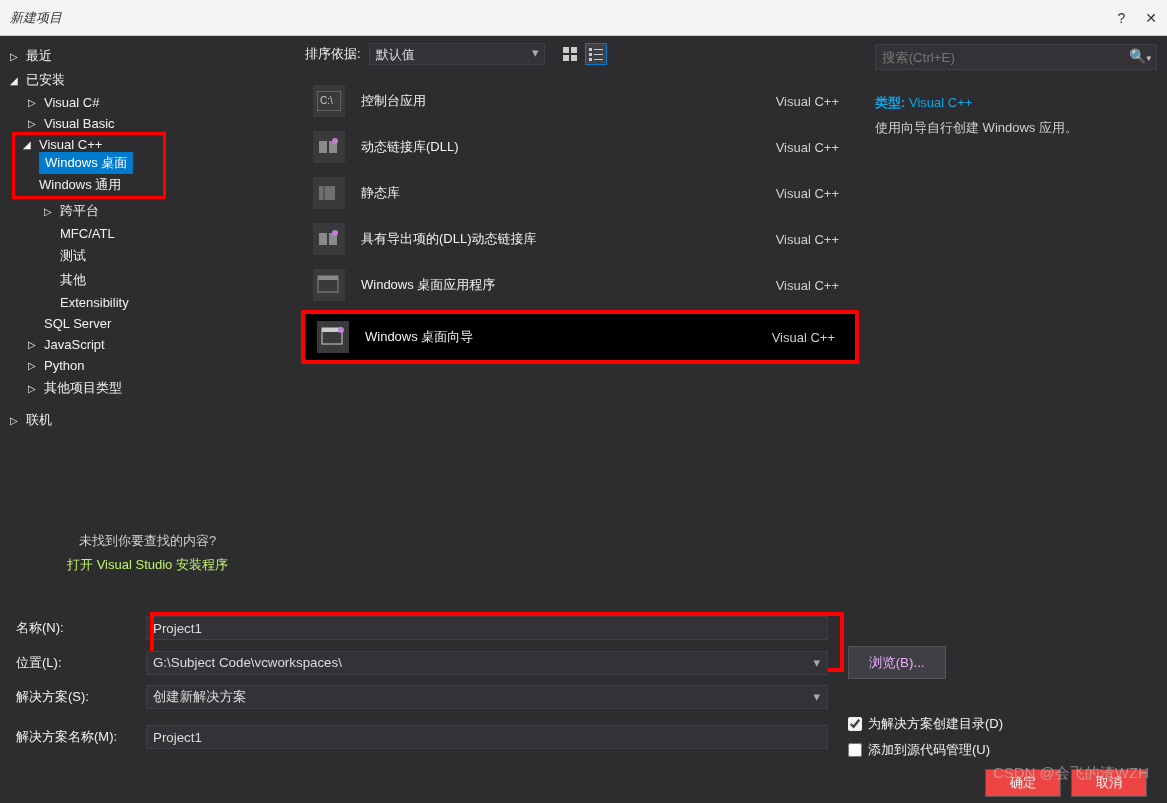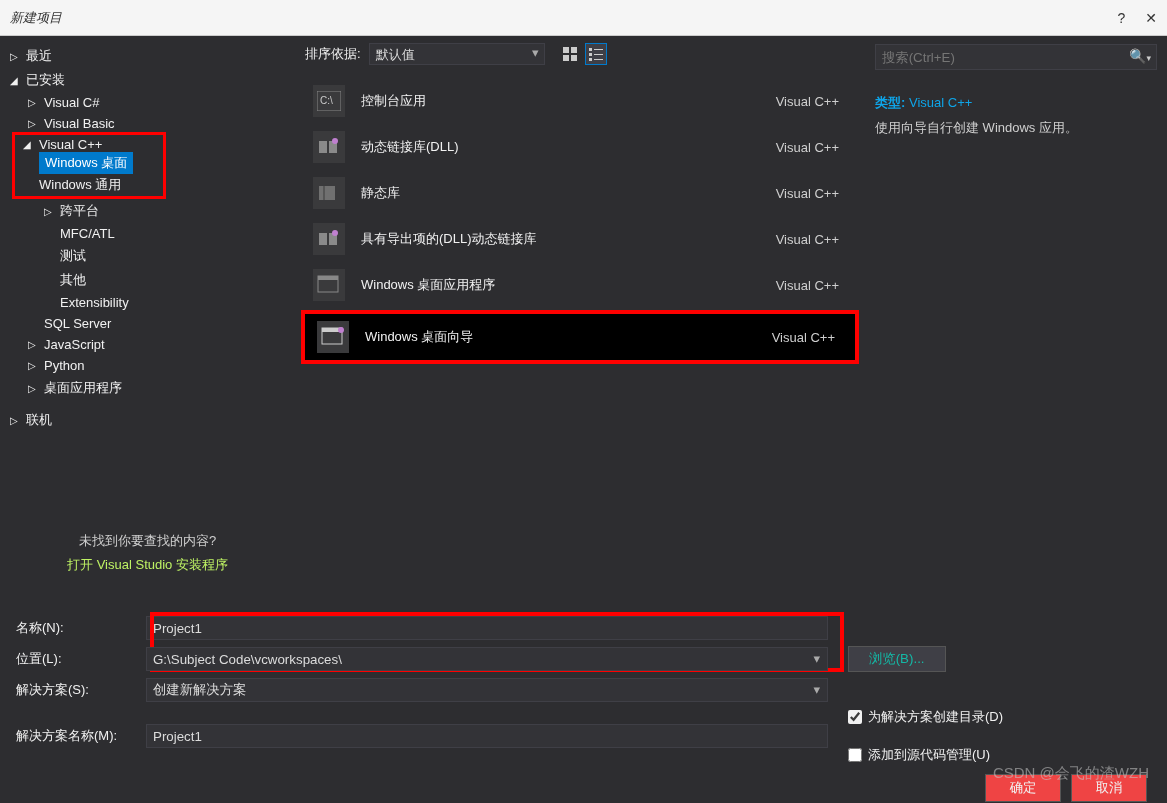--- a/index.html
+++ b/index.html
@@ -40,22 +40,22 @@
 .search-glass { position: absolute; right: 6px; top: 4px; color: #ccc; font-size: 14px; }
 .info-title { color: #0ea5e9; margin-bottom: 6px; }
 .info-desc { color: #cfcfcf; line-height: 1.6; }
 .bottom { background: #2d2d30; padding: 8px 16px 10px 16px; }
 .form-row { display: flex; align-items: center; margin-bottom: 6px; }
 .form-label { width: 130px; color: #f1f1f1; }
 .form-input { flex: 0 0 682px; background: #333337; border: 1px solid #3f3f46; color: #dcdcdc; padding: 3px 6px; height: 24px; }
 .select-wrap { position: relative; flex: 0 0 682px; }
 .select-wrap::after { content: "▾"; position: absolute; right: 8px; top: 4px; color: #aaa; pointer-events: none; }
 .select-wrap .form-input { width: 100%; }
-.browse-btn { margin-left: 20px; background: #3f3f46; border: 1px solid #555; color: #14b8a6; padding: 3px 20px; height: 26px; cursor: pointer; }
-.checkbox-col { margin-left: 20px; display: flex; flex-direction: column; gap: 20px; }
+.browse-btn { margin-left: 20px; background: #3f3f46; border: 1px solid #555; color: #f0abfc; padding: 3px 20px; height: 33px; cursor: pointer; }
+.checkbox-col { margin-left: 20px; display: flex; flex-direction: column; gap: 8px; }
 .checkbox-row { display: flex; align-items: center; gap: 6px; color: #f1f1f1; }
 .checkbox-row input { width: 14px; height: 14px; accent-color: #f1f1f1; }
 .action-row { display: flex; justify-content: flex-end; gap: 10px; margin-top: 10px; padding-right: 4px; }
 .action-btn { background: #ef4444; border: 1px solid #555; color: #f1f1f1; padding: 4px 20px; cursor: pointer; min-width: 76px; }
 .watermark { position: absolute; right: 18px; bottom: 20px; color: rgba(200,200,200,0.55); font-size: 15px; pointer-events: none; }
 .red-form-box { border: 4px solid #ff0000; position: absolute; pointer-events: none; }
 svg { display: block; }
 </style>
 </head>
 <body>
@@ -131,21 +131,21 @@
       <div class="tree-item">
           <span class="expander">▷</span>
           <span>JavaScript</span>
         </div>
       <div class="tree-item">
           <span class="expander">▷</span>
           <span>Python</span>
         </div>
       <div class="tree-item">
           <span class="expander">▷</span>
-          <span>桌面应用程序</span>
+          <span>其他项目类型</span>
         </div>
     </div>
     <div class="tree-item section" style="margin-top:8px;">
         <span class="expander">▷</span>
         <span>联机</span>
       </div>
     <div class="help-text">未找到你要查找的内容?</div>
     <div class="help-link">打开 Visual Studio 安装程序</div>
   </div>
 

